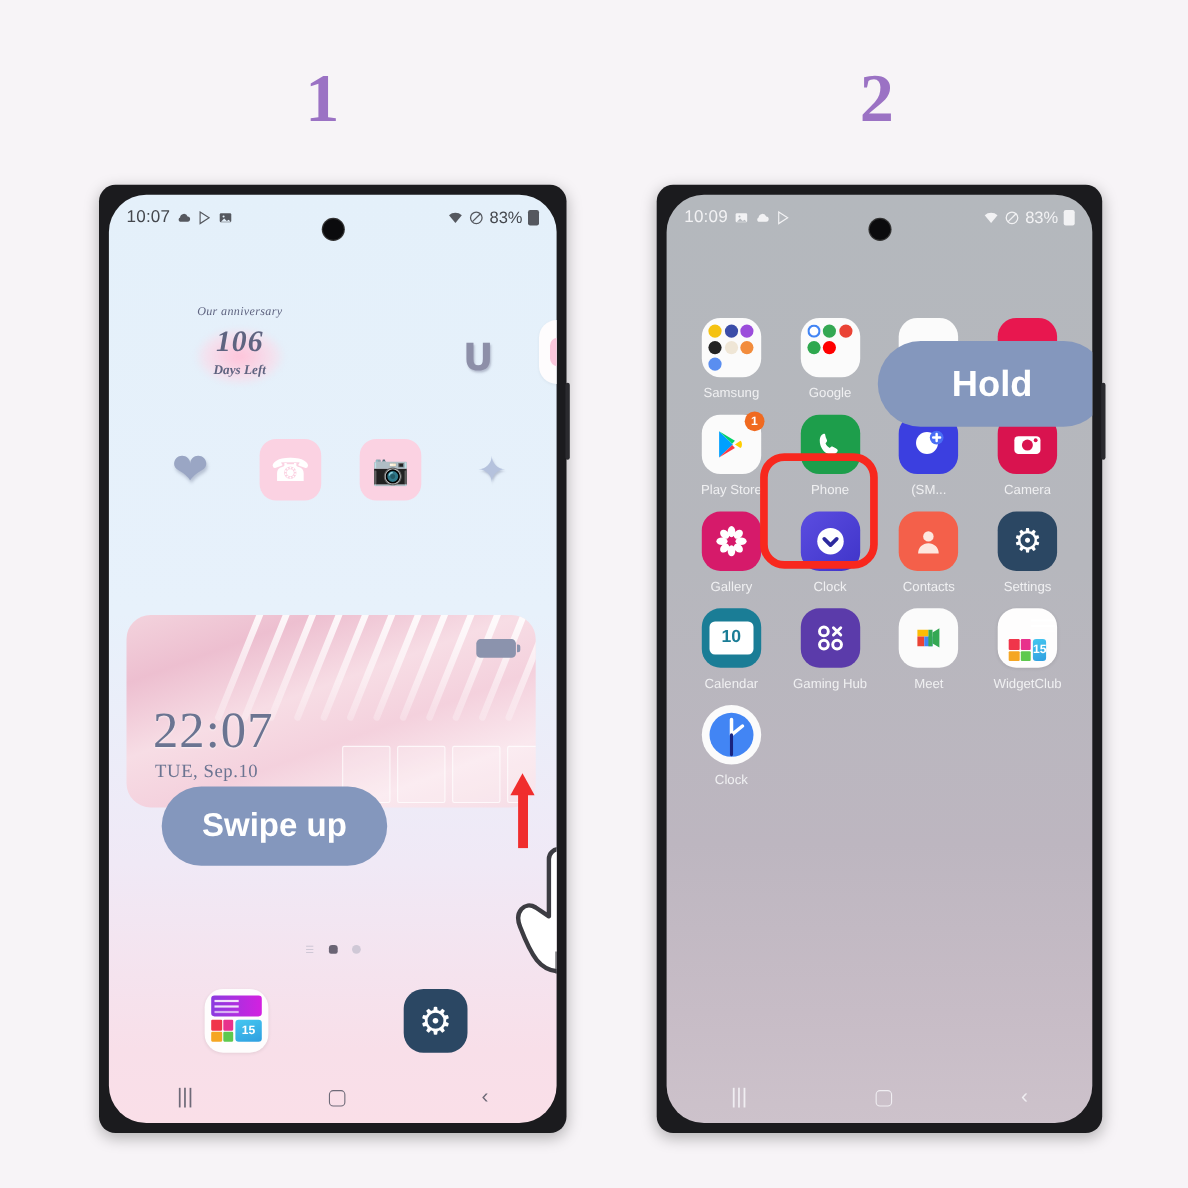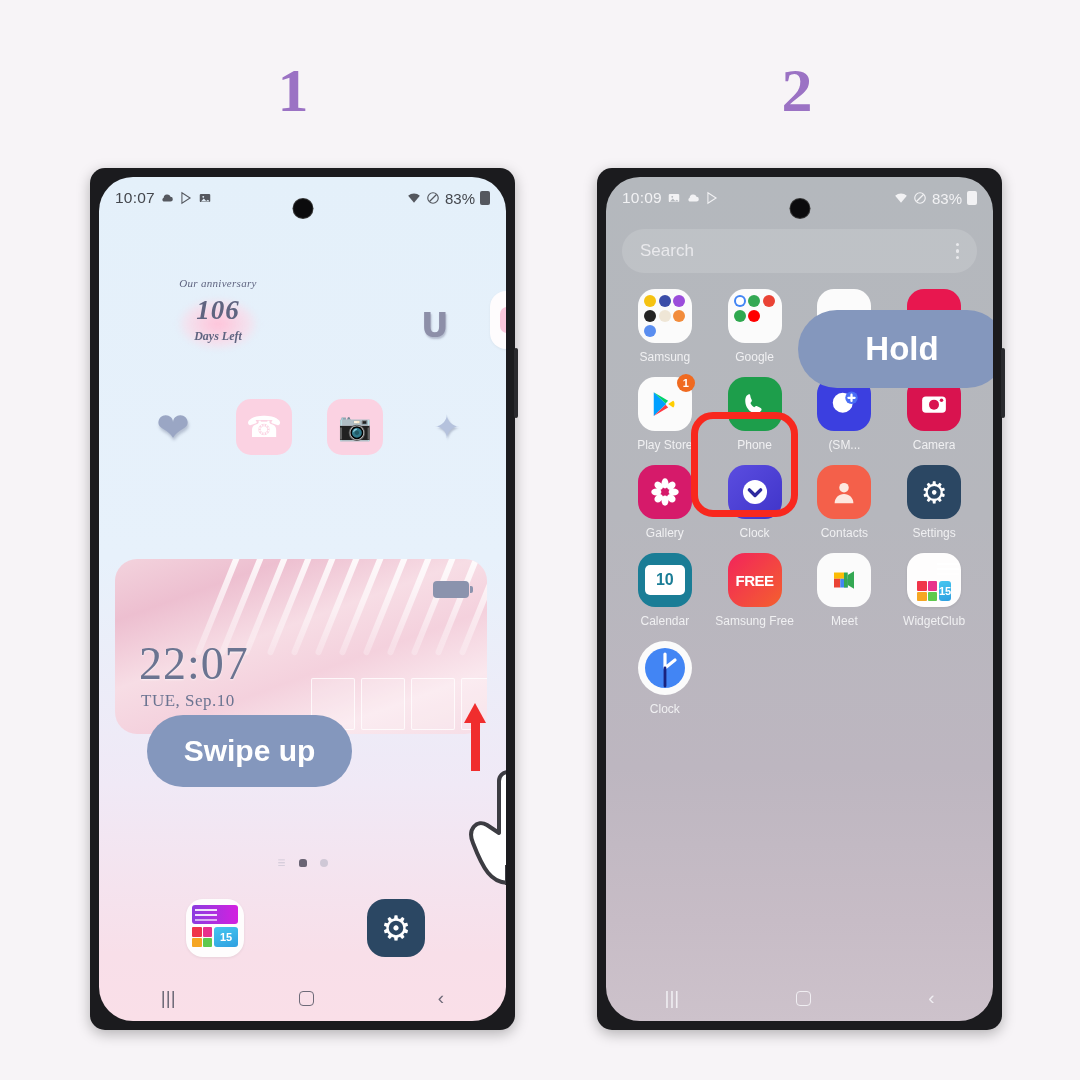--- a/index.html
+++ b/index.html
@@ -426,28 +426,20 @@
           </svg>
         <svg class="mini-ic" viewBox="0 0 24 24">
             <circle cx="12" cy="12" r="9" fill="none" stroke="#f2f2f4" stroke-width="2"></circle>
             <line x1="6" y1="18" x2="18" y2="6" stroke="#f2f2f4" stroke-width="2"></line>
           </svg>
         <span>83%</span>
         <span class="bat" style="background:#f2f2f4"></span>
       </div>
     </div>
 
-    <div class="searchbar">
-      <span>Search</span>
-      <span class="kebab">
-          <i></i>
-          <i></i>
-          <i></i>
-        </span>
-    </div>
 
     <div class="appgrid">
 
       <div class="app">
         <div class="app-ic folder">
           <i style="background:#f5c211"></i>
             <i style="background:#3b4da8"></i>
             <i style="background:#9b4ddb"></i>
           <i style="background:#232323"></i>
             <i style="background:#efe6d6"></i>
@@ -574,27 +566,32 @@
 
       <div class="app">
         <div class="app-ic" style="background:#1a7d96">
           <div style="width:40px;height:30px;background:#fff;border-radius:5px;display:flex;align-items:center;justify-content:center;color:#1a7d96;font-weight:bold;font-size:16px;position:relative">
             <span>10</span>
           </div>
         </div>
         <div class="app-lb">Calendar</div>
       </div>
 
-
-      <div class="app">
-        <div class="app-ic" style="background:linear-gradient(135deg,#f2245b,#f4602e);font-size:15px;font-weight:bold;letter-spacing:-.5px">
-          <span>FREE</span>
-        </div>
-        <div class="app-lb">Samsung Free</div>
-      </div>
+      <div class="app">
+        <div class="app-ic" style="background:#5b3baa">
+          <svg width="32" height="32" viewBox="0 0 24 24" stroke="#fff" stroke-width="2" fill="none">
+            <circle cx="7.5" cy="7.5" r="3"></circle>
+              <circle cx="7.5" cy="16.5" r="3"></circle>
+              <circle cx="16.5" cy="16.5" r="3"></circle>
+            <path d="M14 5l5 5M19 5l-5 5" stroke-linecap="round"></path>
+          </svg>
+        </div>
+        <div class="app-lb">Gaming Hub</div>
+      </div>
+
 
       <div class="app">
         <div class="app-ic" style="background:#fbfbfb">
           <svg width="30" height="30" viewBox="0 0 24 24">
             <path fill="#fbbc05" d="M4 6h8v5H4z"></path>
               <path fill="#ea4335" d="M4 11h5v7H4z"></path>
             <path fill="#4285f4" d="M9 11h6v7H9z"></path>
               <path fill="#34a853" d="M15 8l5-3v14l-5-3z"></path>
             <path fill="#34a853" d="M12 6h3v12h-3z"></path>
           </svg>

